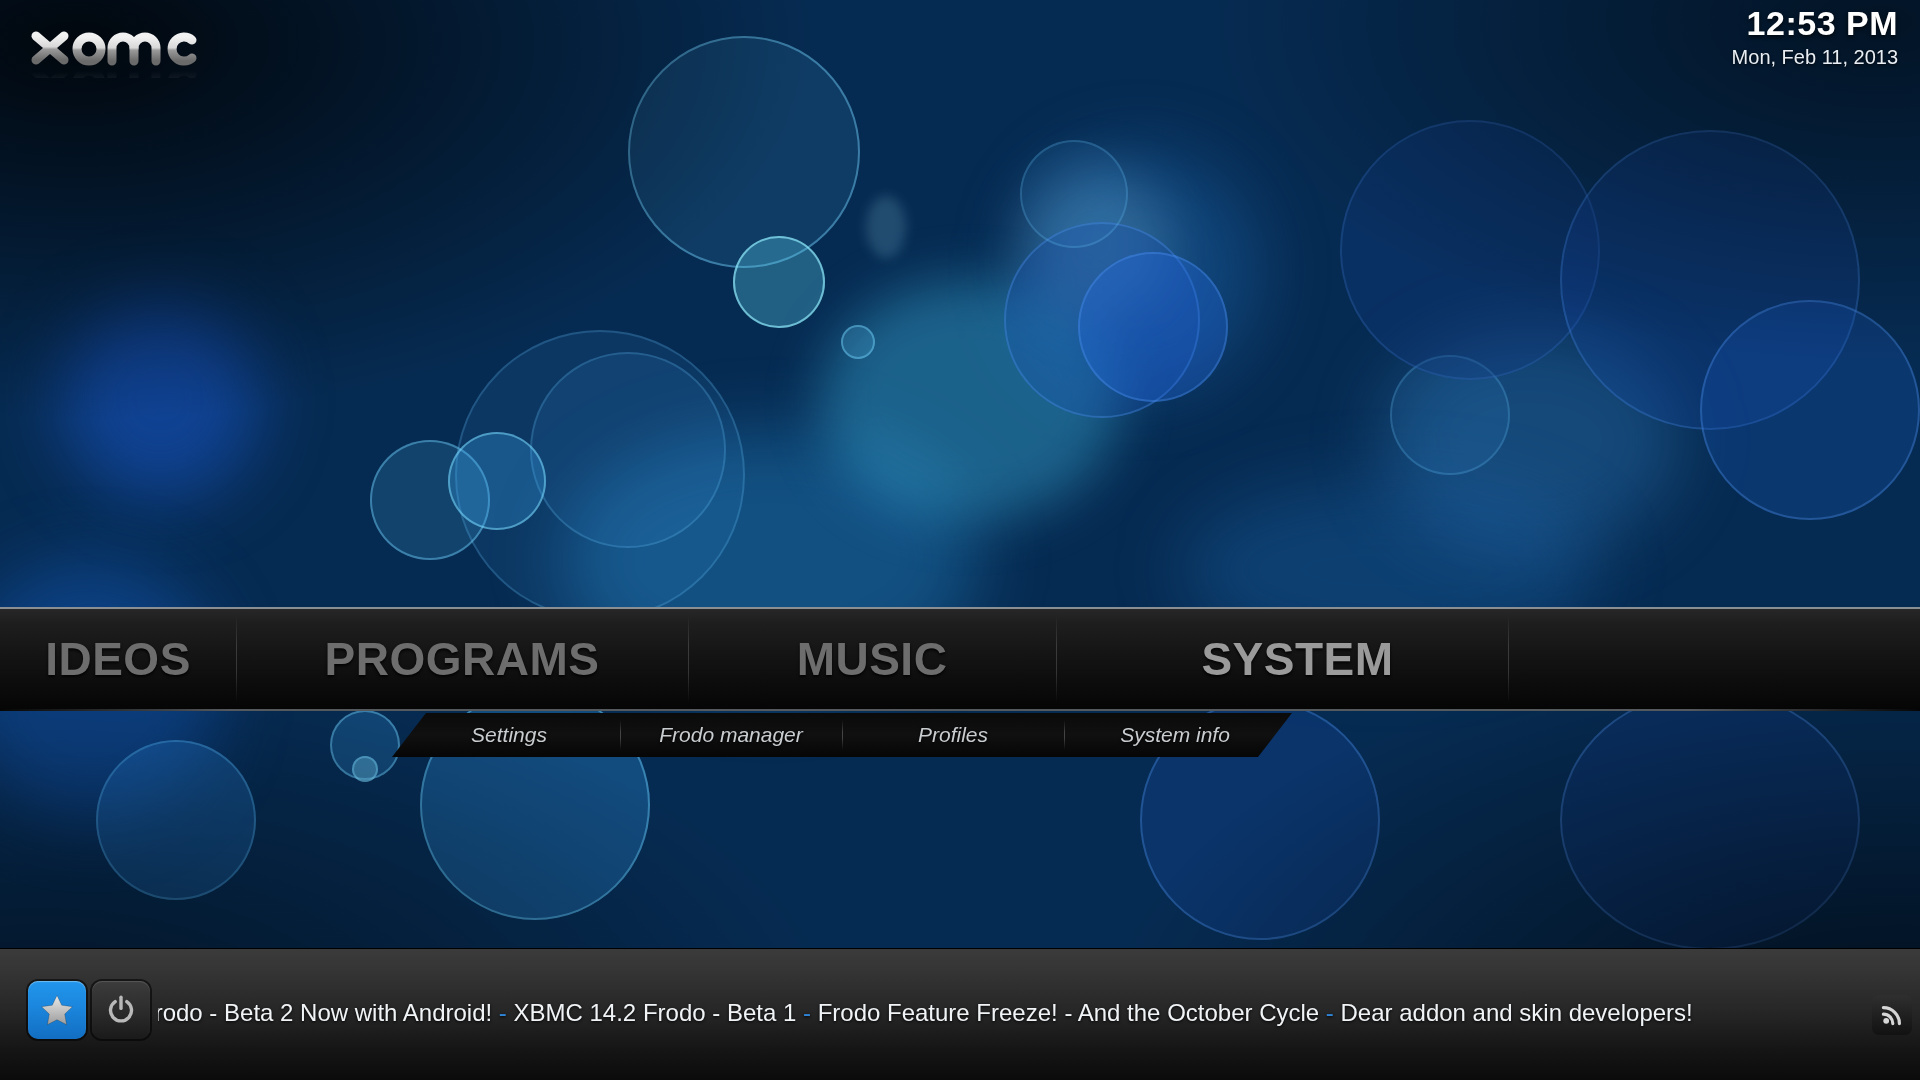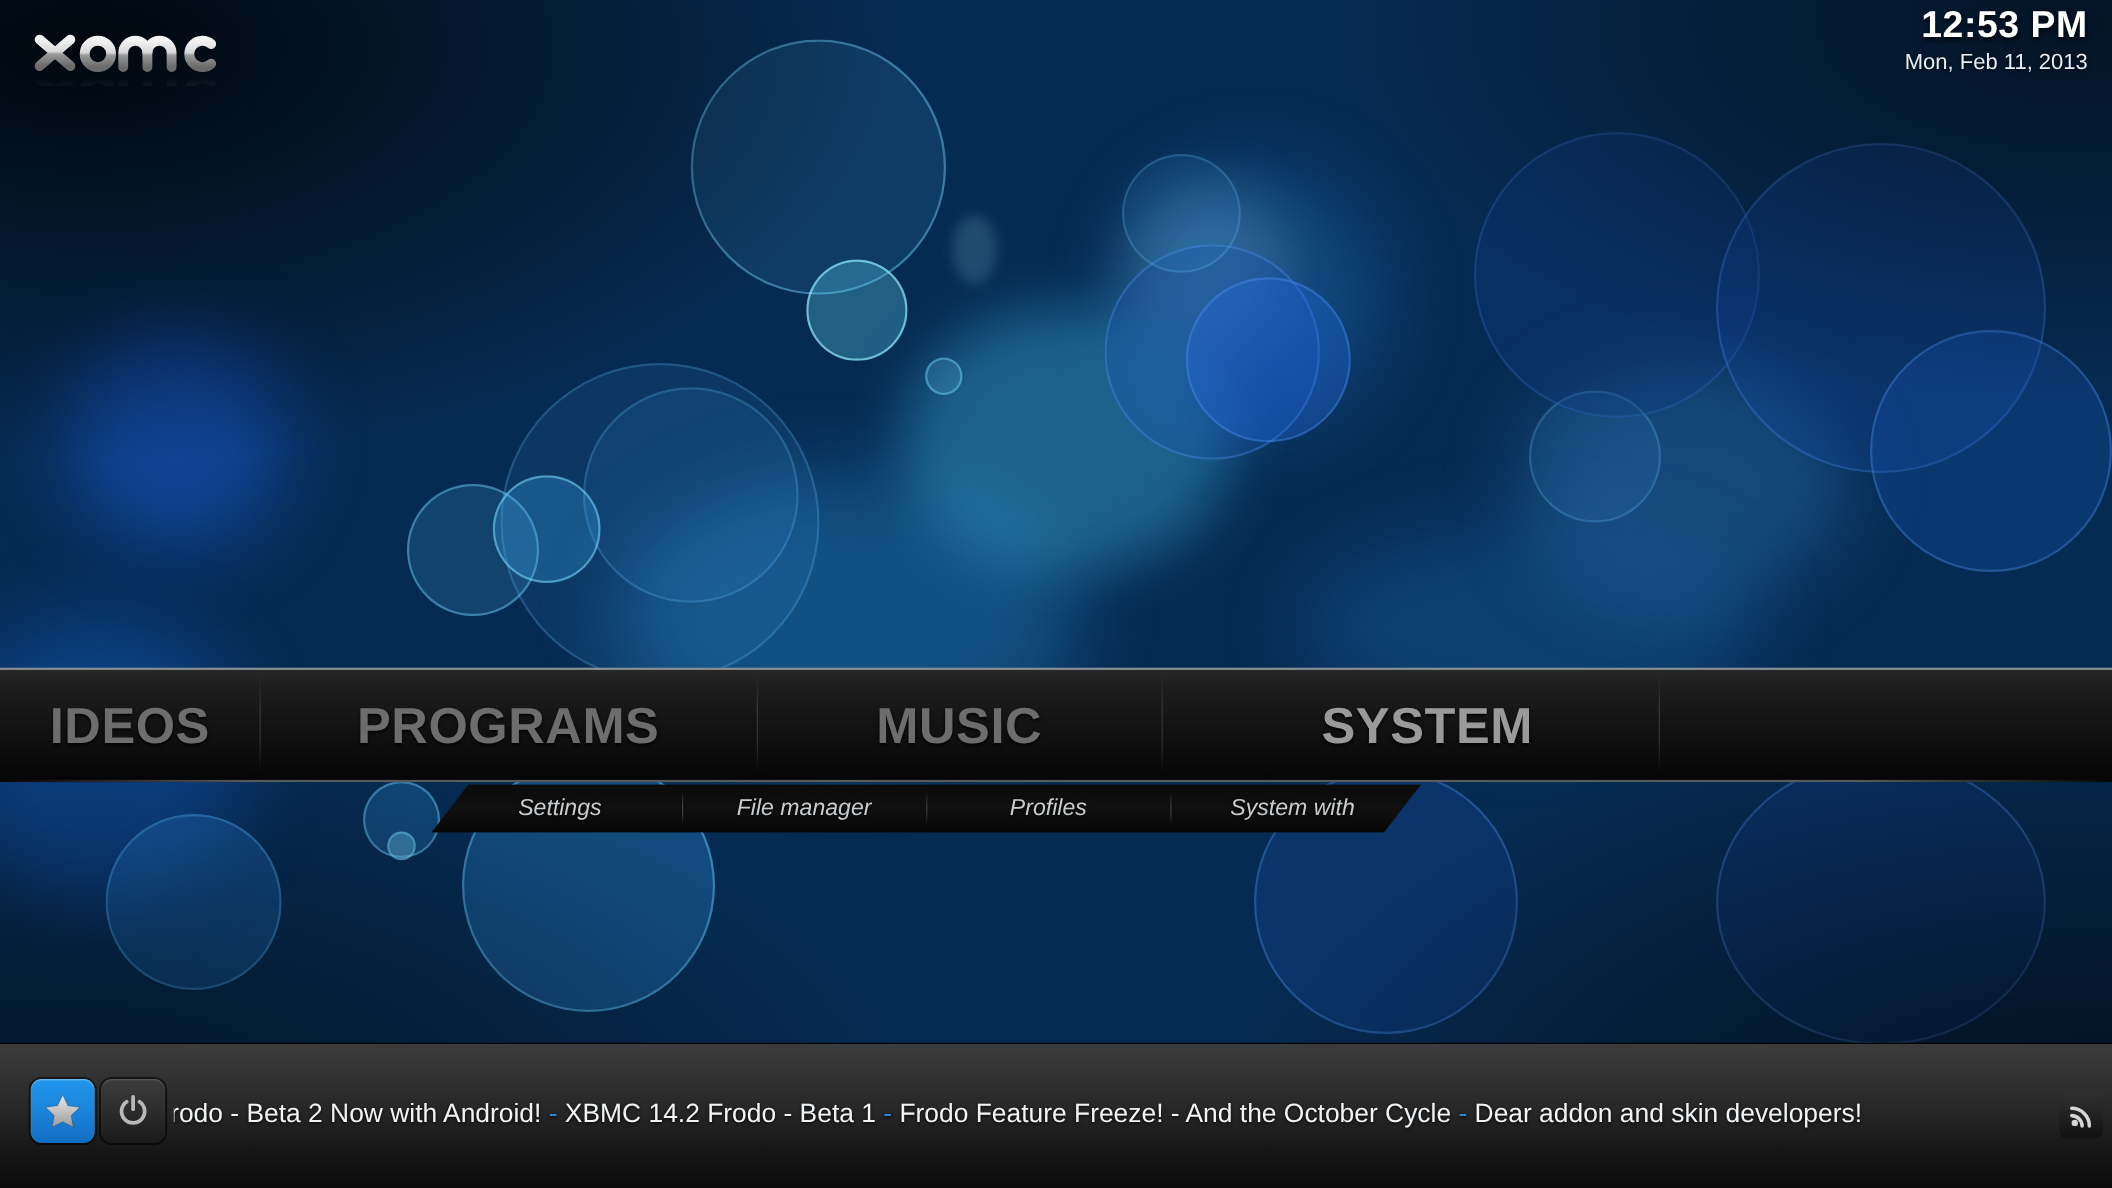--- a/index.html
+++ b/index.html
@@ -242,27 +242,27 @@
       <div class="mi" style="width: 412px;">
         <span></span>
       </div>
     </div>
 
   <div id="submenu">
       <div class="sub" style="width: 222px;">
         <span>Settings</span>
       </div>
       <div class="sub" style="width: 222px;">
-        <span>File manager</span>
+        <span>Frodo manager</span>
       </div>
       <div class="sub" style="width: 222px;">
         <span>Profiles</span>
       </div>
       <div class="sub" style="width: 222px;">
-        <span>System with</span>
+        <span>System info</span>
       </div>
     </div>
 
   <div id="bottombar">
 
     <div id="btn-fav">
       <svg width="36" height="36" viewBox="0 0 36 36">
         <defs>
           <linearGradient id="sg" x1="0" y1="0" x2="0" y2="1">
             <stop offset="0%" stop-color="#e9e9e9"></stop>

